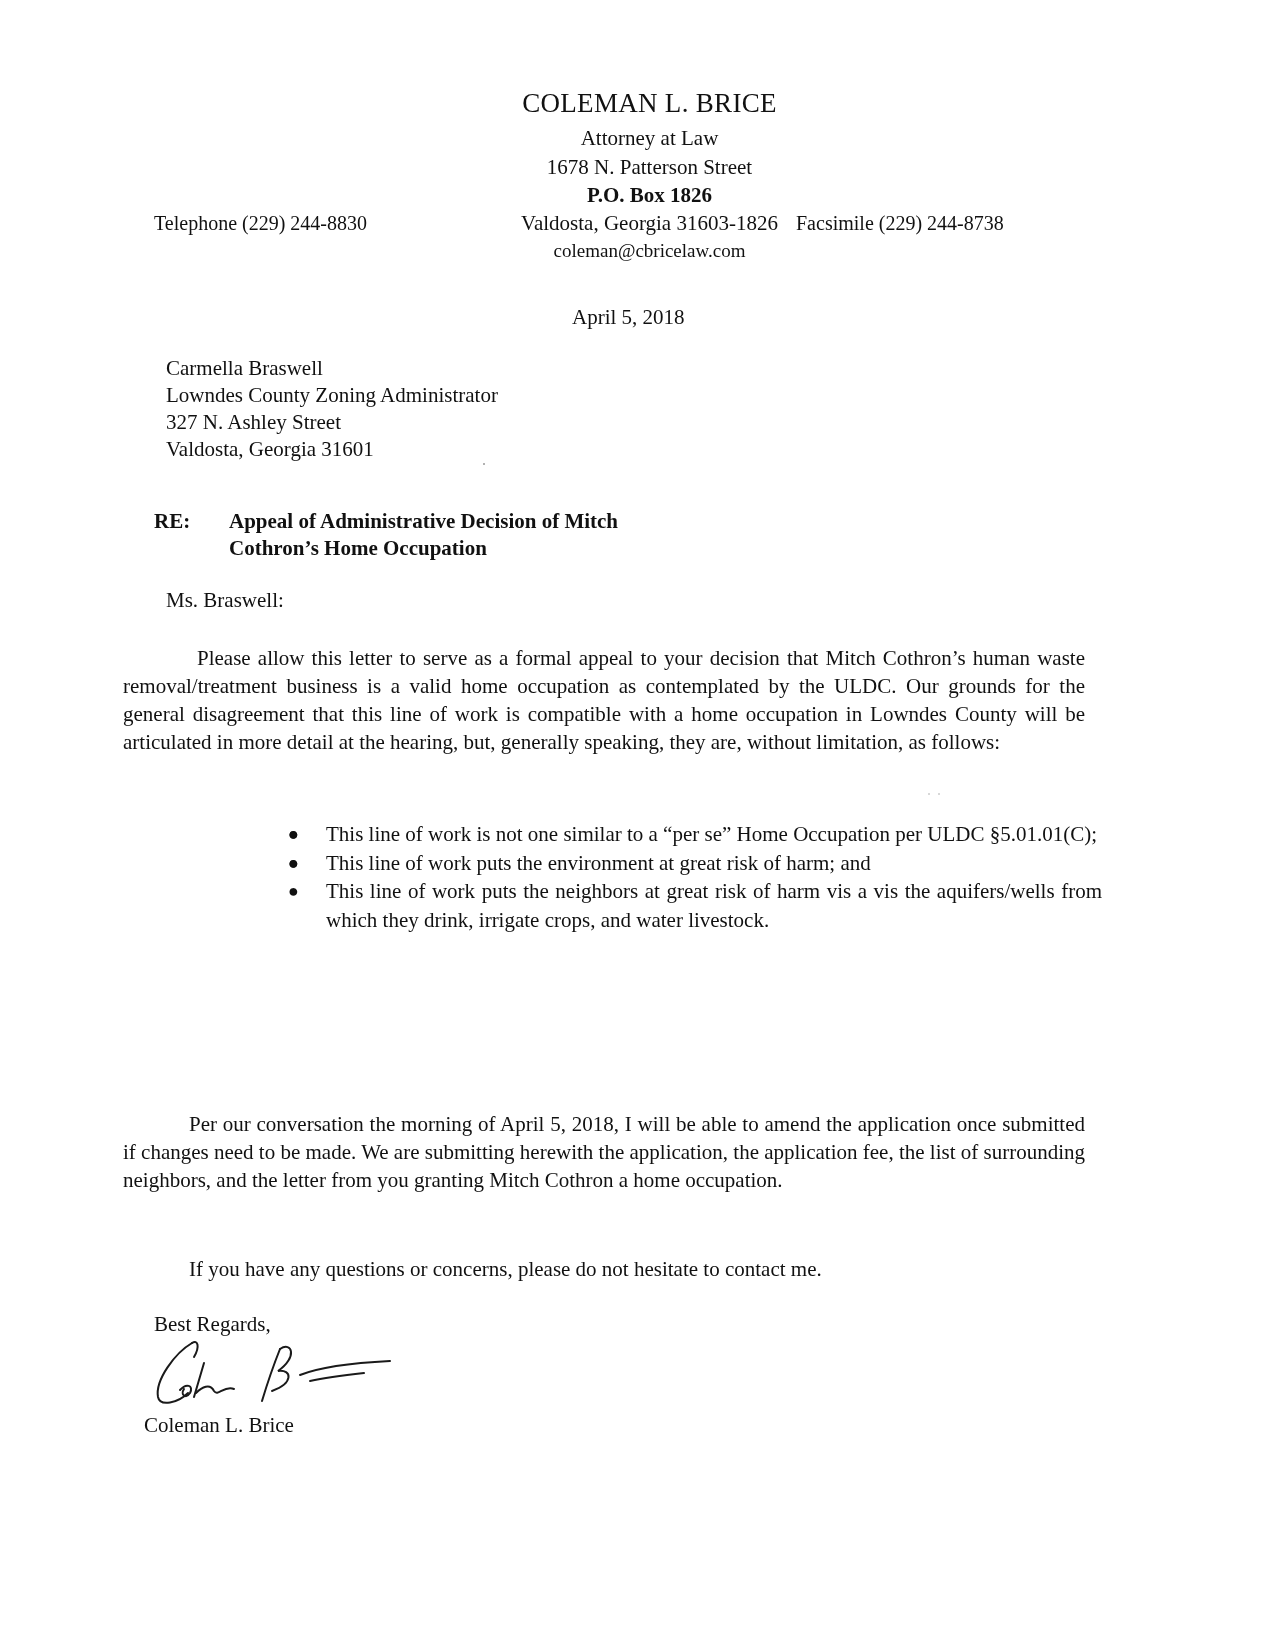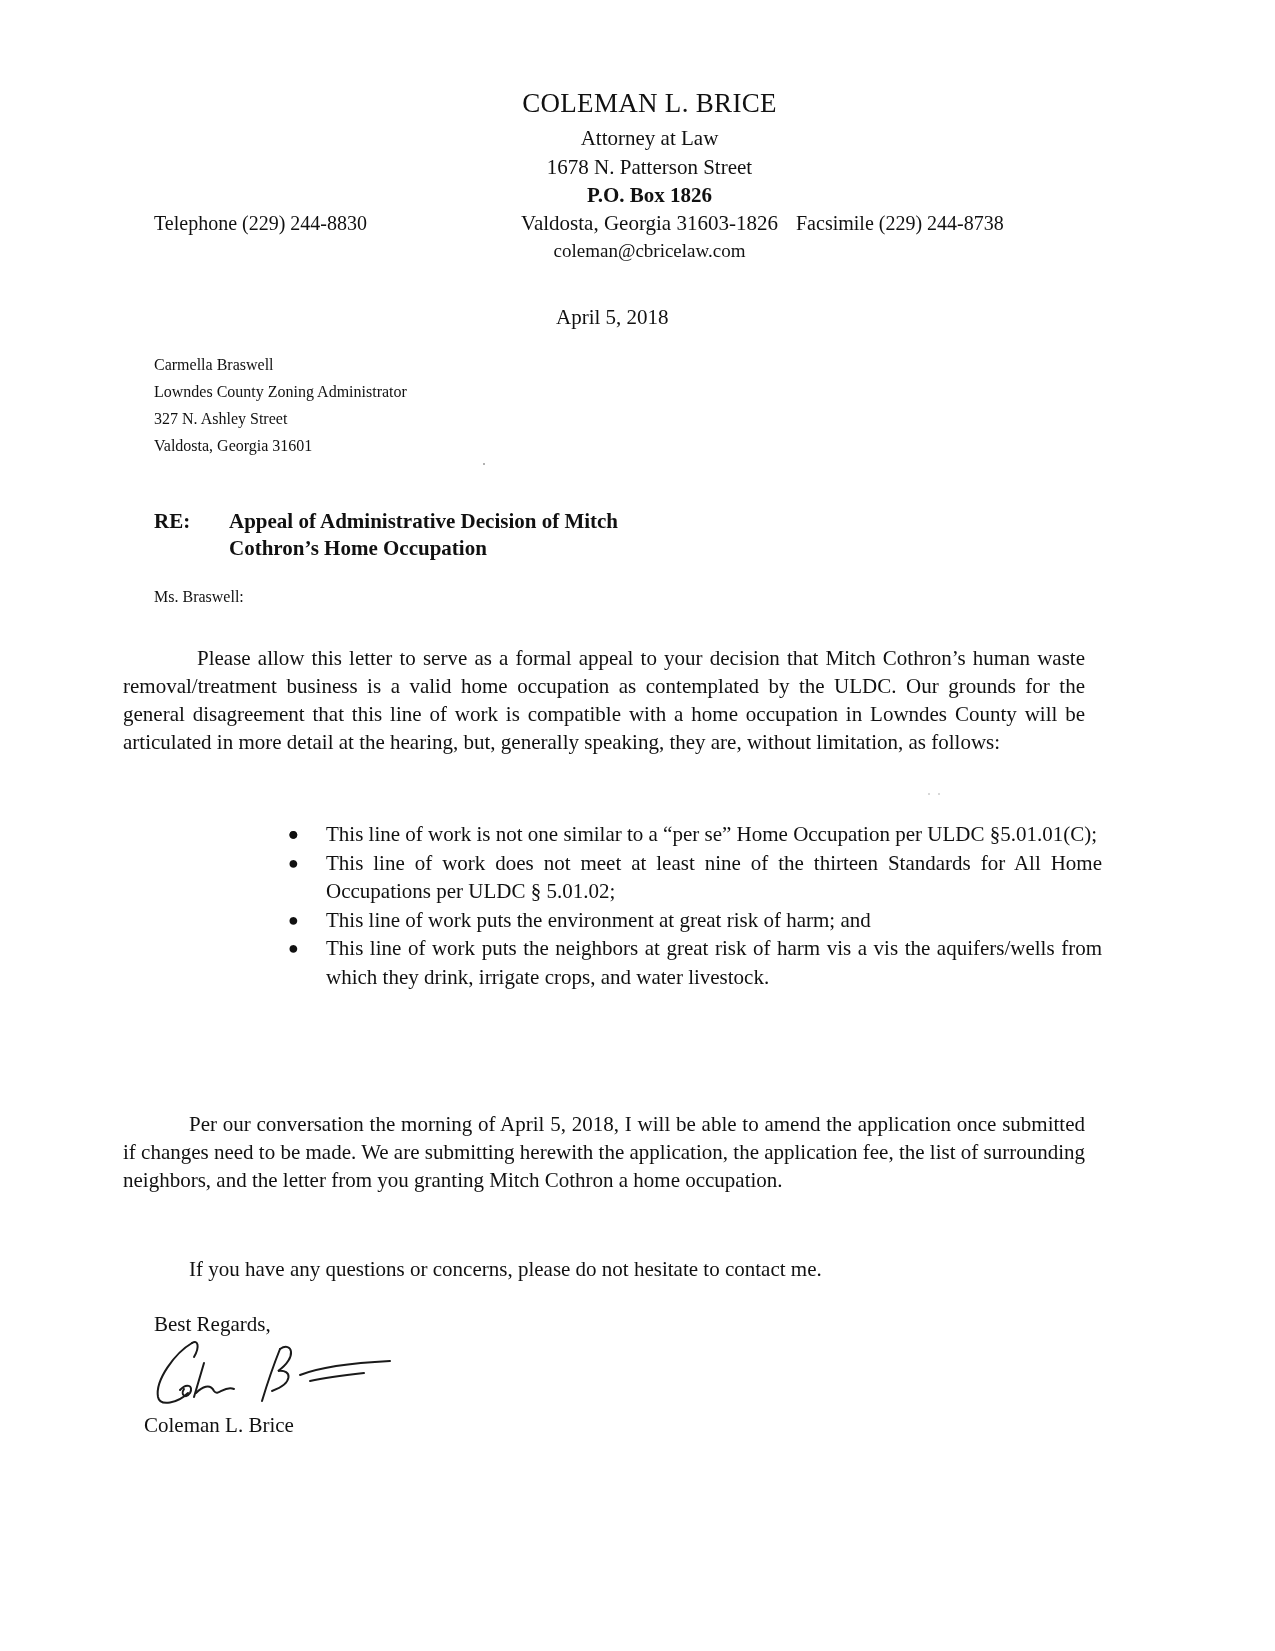--- a/index.html
+++ b/index.html
@@ -12,22 +12,22 @@
   .center { left: 0; width: 1275px; text-align: center; }
   .lh-name { top: 88px; font-size: 27px; letter-spacing: 0.3px; }
   .lh-line { font-size: 21px; }
   .lh-title { top: 126px; }
   .lh-street { top: 155px; }
   .lh-pobox { top: 183px; font-weight: bold; }
   .lh-city { top: 211px; }
   .lh-email { top: 240px; font-size: 19px; }
   .lh-phone { left: 142px; top: 212px; font-size: 20px; }
   .lh-fax { left: 784px; top: 212px; font-size: 20px; }
-  .date { left: 544px; top: 305px; font-size: 21px; }
-  .addr { left: 142px; font-size: 16px; }
+  .date { left: 560px; top: 305px; font-size: 21px; }
+  .addr { left: 154px; font-size: 21px; }
   .re-label { left: 142px; top: 509px; font-size: 21px; font-weight: bold; }
   .re-text { left: 217px; font-size: 21px; font-weight: bold; }
   .para {
     position: absolute; left: 123px; width: 962px; font-size: 21px;
     line-height: 28px; text-align: justify;
   }
   .para .indent { display: inline-block; width: 74px; }
   .bullets { position: absolute; left: 284px; top: 820px; width: 818px; margin: 0; padding: 0; list-style: none; }
   .bullets li { position: relative; padding-left: 42px; font-size: 21px; line-height: 28.5px; text-align: justify; }
   .bullets li .dot { position: absolute; left: 4px; top: 0; font-size: 18px; }
@@ -59,21 +59,21 @@
 <div class="abs re-text" style="top:509px">Appeal of Administrative Decision of Mitch</div>
 <div class="abs re-text" style="top:536px">Cothron’s Home Occupation</div>
 
 <div class="abs addr" style="top:588px">Ms. Braswell:</div>
 
 <div class="para" style="top:644px"><span class="indent"></span><span>Please allow this letter to serve as a formal appeal to your decision that Mitch Cothron’s human waste removal/treatment business is a valid home occupation as contemplated by the ULDC. Our grounds for the general disagreement that this line of work is compatible with a home occupation in Lowndes County will be articulated in more detail at the hearing, but, generally speaking, they are, without limitation, as follows:</span></div>
 
 <ul class="bullets">
   <li><span class="dot">●</span></li>
   <li><span class="dot">●</span><span>This line of work is not one similar to a “per se” Home Occupation per ULDC §5.01.01(C);</span></li>
-  <li><span class="dot">●</span><span>This line of work does not meet at least nine of the thirteen Standards for All Home Occupations per ULDC § 5.01.02;</span></li>
+  <li><span class="dot">●</span></li>
   <li><span class="dot">●</span><span>This line of work puts the environment at great risk of harm; and</span></li>
   <li><span class="dot">●</span><span>This line of work puts the neighbors at great risk of harm vis a vis the aquifers/wells from which they drink, irrigate crops, and water livestock.</span></li>
 </ul>
 
 <div class="para" style="top:1110px"><span class="indent" style="width:66px"></span><span>Per our conversation the morning of April 5, 2018, I will be able to amend the application once submitted if changes need to be made. We are submitting herewith the application, the application fee, the list of surrounding neighbors, and the letter from you granting Mitch Cothron a home occupation.</span></div>
 
 <div class="para" style="top:1255px"><span class="indent" style="width:66px"></span><span>If you have any questions or concerns, please do not hesitate to contact me.</span></div>
 
 <div class="abs closing">Best Regards,</div>
 

